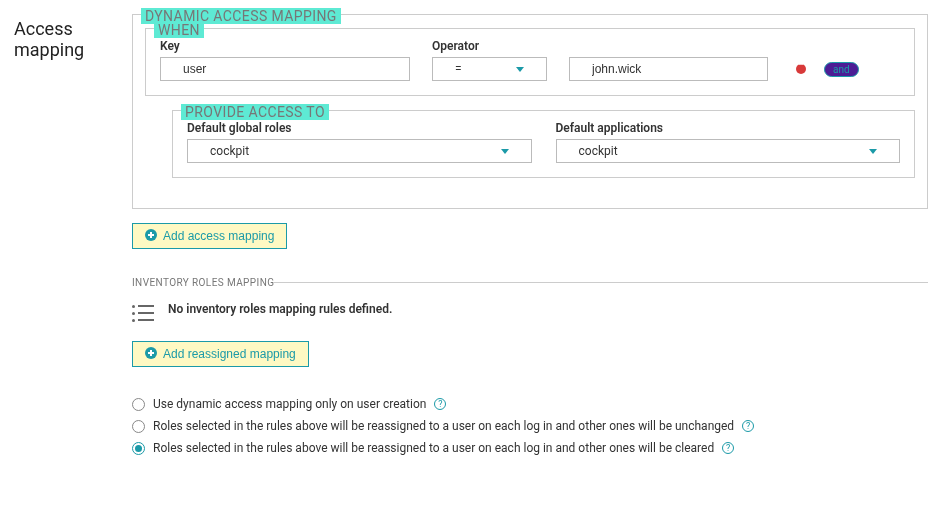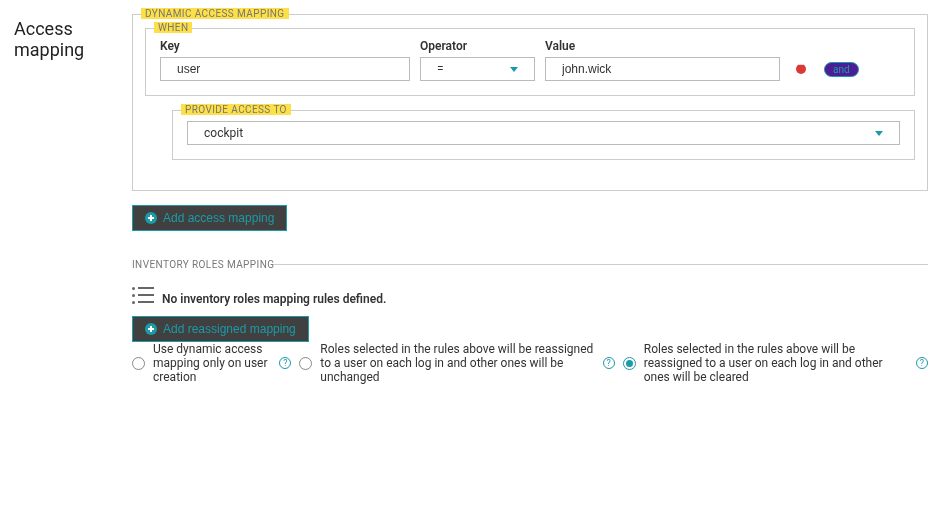--- a/index.html
+++ b/index.html
@@ -28,39 +28,39 @@
   .fieldset {
     border: 1px solid #ccc;
     position: relative;
     padding: 10px 14px 14px 14px;
     margin-bottom: 14px;
   }
   .fieldset-legend {
     position: absolute;
     top: -7px;
     left: 8px;
-    background: #fde047;
+    background: #5eead4;
     padding: 0 4px;
-    font-size: 10px;
+    font-size: 14px;
     letter-spacing: 0.4px;
     color: #777;
   }
-  .row { display: flex; gap: 10px; }
+  .row { display: flex; gap: 22px; }
   .label {
     font-size: 12px;
     color: #333;
     font-weight: 600;
     margin-bottom: 4px;
     display: block;
   }
   .input, .select {
     width: 100%;
     height: 24px;
     border: 1px solid #bbb;
-    padding: 0 16px;
+    padding: 0 22px;
     font-size: 12px;
     color: #333;
     background: #fff;
   }
   .select {
     position: relative;
     display: flex;
     align-items: center;
     justify-content: space-between;
     cursor: pointer;
@@ -104,25 +104,25 @@
     padding: 1px 8px;
     cursor: pointer;
     background: #4c1d95;
   }
   .provide-row .col-half { flex: 1; }
   .provide-row { gap: 24px; }
   .dynamic-fieldset { padding: 12px 12px 16px 12px; }
   .outline-btn {
     border: 1px solid #1b9aa8;
     color: #1b9aa8;
-    background: #404040;
+    background: #fef9c3;
     font-size: 12px;
     padding: 5px 12px;
     display: inline-flex;
-    align-items: center;
+    align-items: flex-start;
     gap: 6px;
     cursor: pointer;
   }
   .plus-icon {
     width: 12px; height: 12px;
     border-radius: 50%;
     background: #1b9aa8;
     position: relative;
   }
   .plus-icon::before, .plus-icon::after {
@@ -134,31 +134,31 @@
   .plus-icon::after { top: 3px; left: 5px; width: 2px; height: 6px; }
   .section-divider {
     font-size: 10px;
     color: #777;
     letter-spacing: 0.4px;
     display: flex;
     align-items: center;
     margin: 28px 0 14px 0;
   }
   .section-divider .line { flex: 1; height: 1px; background: #ccc; }
-  .empty-state { display: flex; gap: 8px; align-items: flex-end; margin-bottom: 10px; }
+  .empty-state { display: flex; gap: 14px; align-items: flex-start; margin-bottom: 17px; }
   .list-glyph {
     width: 22px; height: 20px; position: relative; margin-top: 2px;
   }
   .list-glyph .dot { position: absolute; width: 3px; height: 3px; border-radius: 50%; background: #666; left: 0; }
   .list-glyph .bar { position: absolute; height: 2px; background: #666; left: 6px; right: 0; }
   .list-glyph .d1 { top: 1px; } .list-glyph .d2 { top: 8px; } .list-glyph .d3 { top: 15px; }
   .list-glyph .b1 { top: 1px; } .list-glyph .b2 { top: 8px; } .list-glyph .b3 { top: 15px; }
   .empty-title { font-size: 12px; font-weight: 600; color: #333; }
   .empty-sub { font-size: 11px; color: #888; margin-top: 2px; }
-  .radio-group { display: flex; gap: 8px; }
+  .radio-group { margin-top: 30px; display: flex; flex-direction: column; gap: 8px; }
   .radio-row { display: flex; align-items: center; gap: 8px; font-size: 12px; color: #333; }
   .radio {
     width: 13px; height: 13px; border: 1px solid #888; border-radius: 50%;
     display: inline-flex; align-items: center; justify-content: center;
     cursor: pointer; flex-shrink: 0;
   }
   .radio.checked { border-color: #1b9aa8; }
   .radio.checked .inner { width: 7px; height: 7px; border-radius: 50%; background: #1b9aa8; }
   .help-circ {
     width: 12px; height: 12px; border: 1px solid #1b9aa8; border-radius: 50%;
@@ -181,23 +181,20 @@
 
       <div class="fieldset mt6">
         <div class="fieldset-legend">WHEN</div>
         <div class="row when-row">
           <div class="col-key">
             <span class="label">Key</span>
           </div>
           <div class="col-op">
             <span class="label">Operator</span>
           </div>
-          <div class="col-val">
-            <span class="label">Value</span>
-          </div>
           <div class="when-extras"></div>
         </div>
         <div class="row when-row">
           <div class="col-key">
             <input class="input" value="user" style="">
           </div>
           <div class="col-op">
             <div class="select">
               <span>=</span>
               <span class="chev"></span>
@@ -210,20 +207,28 @@
             <span class="remove-dot"></span>
             <span class="and-chip">and</span>
           </div>
         </div>
       </div>
 
       <div class="fieldset mt10">
         <div class="fieldset-legend">PROVIDE ACCESS TO</div>
         <div class="row provide-row">
           <div class="col-half">
+            <span class="label">Default global roles</span>
+            <div class="select">
+              <span>cockpit</span>
+              <span class="chev"></span>
+            </div>
+          </div>
+          <div class="col-half">
+            <span class="label">Default applications</span>
             <div class="select">
               <span>cockpit</span>
               <span class="chev"></span>
             </div>
           </div>
         </div>
       </div>
     </div>
 
     <button class="outline-btn">

